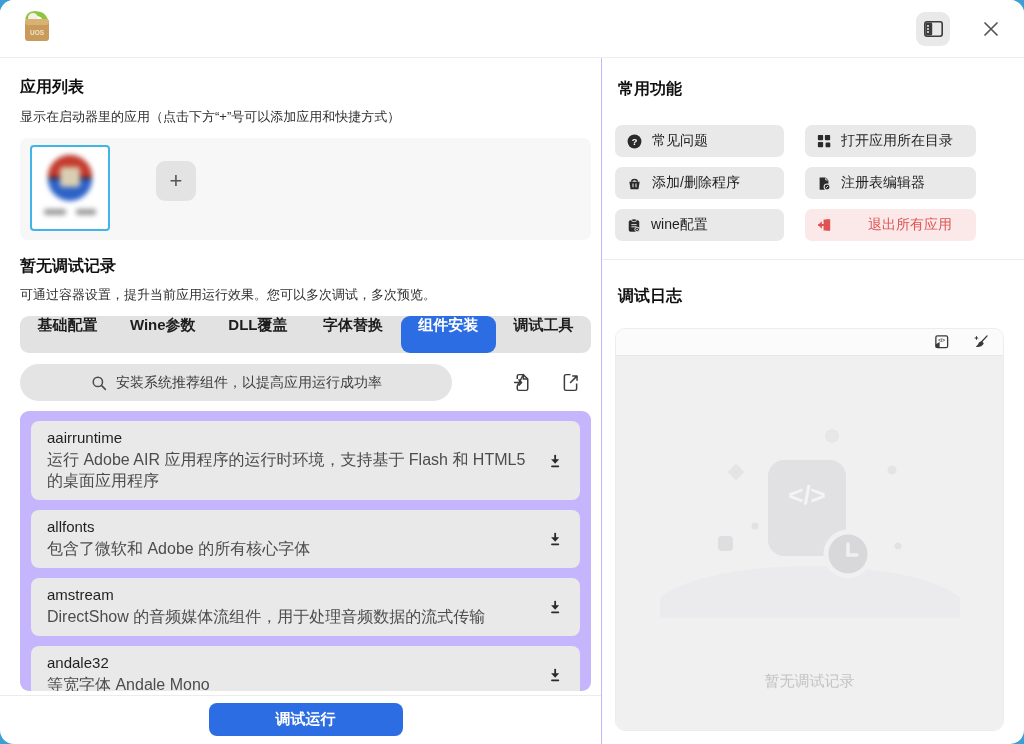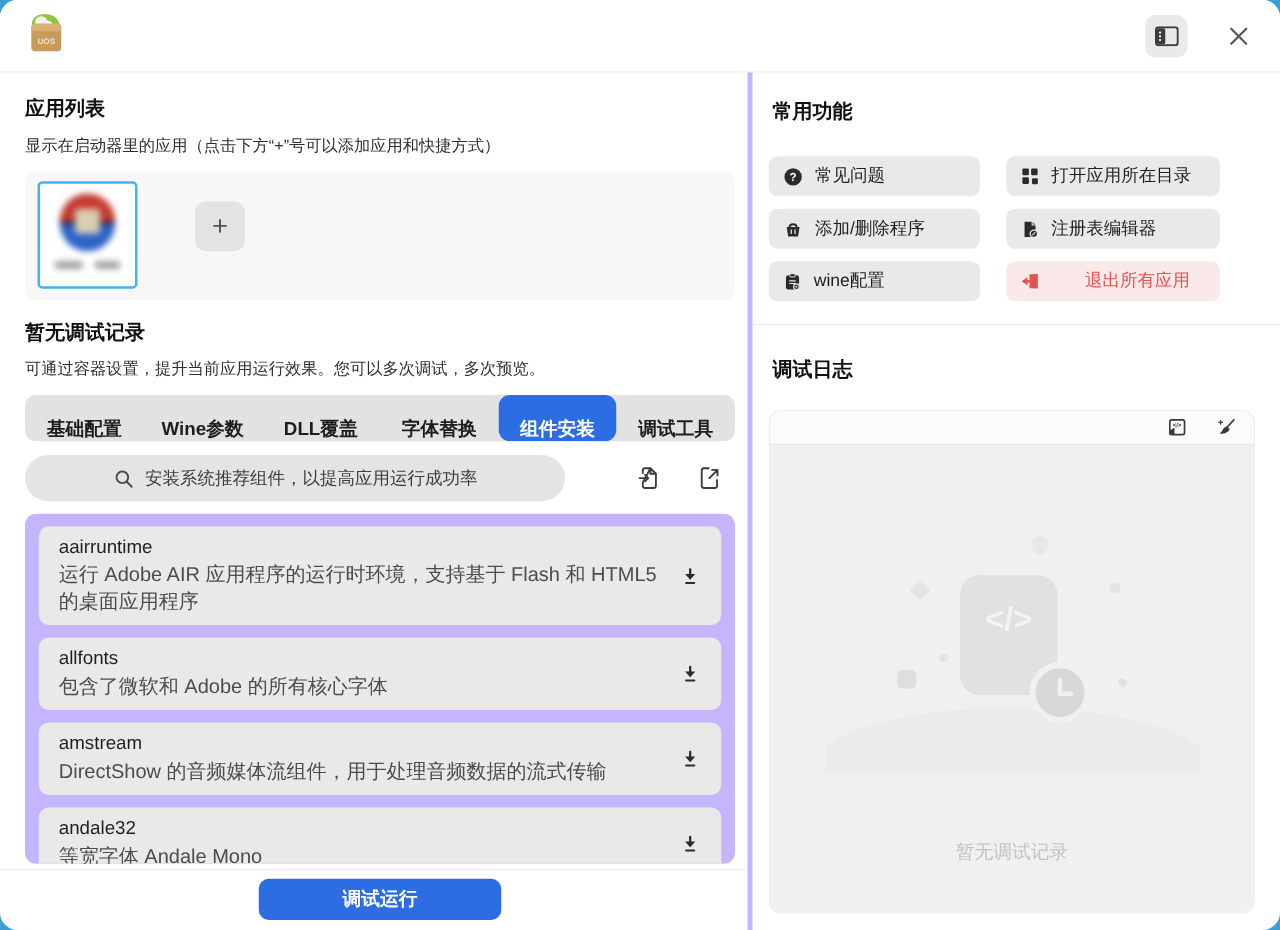--- a/index.html
+++ b/index.html
@@ -25,21 +25,21 @@
     display:flex;align-items:center;justify-content:center;margin-right:28px;cursor:pointer;
   }
   .close-btn{
     width:26px;height:26px;display:flex;align-items:center;justify-content:center;
     color:#555;cursor:pointer;margin-right:4px;
   }
   
   .main{flex:1;display:flex;min-height:0;}
   .left-col{
     width:602px;flex:0 0 602px;box-sizing:border-box;
-    border-right:4px solid #c4b5fd;
+    border-right:1px solid #c4b5fd;
     padding:0 10px 0 20px;display:flex;flex-direction:column;
   }
   .right-col{flex:1;display:flex;flex-direction:column;box-sizing:border-box;padding:0 20px 0 13px;min-height:0;}
   .section-title{font-size:16px;font-weight:bold;color:#101010;margin:0;}
   .section-desc{font-size:13px;color:#2f2f2f;margin:0;}
   
   .left-col .section-title.first{margin-top:19px;}
   .left-col .section-desc{margin-top:10px;}
   .app-strip{
     margin-top:12px;height:102px;background:#f7f7f8;border-radius:8px;
@@ -55,21 +55,21 @@
     display:flex;align-items:center;justify-content:center;
     font-size:22px;color:#555;cursor:pointer;line-height:1;
   }
   
   .title-debug{margin-top:16px;}
   .tabbar{
     margin-top:12px;height:37px;background:#e2e2e3;border-radius:9px;
     display:flex;overflow:hidden;
   }
   .tab{
-    flex:1;display:flex;align-items:flex-end;justify-content:center;
+    flex:1;display:flex;align-items:flex-start;justify-content:center;
     font-size:15px;font-weight:bold;color:#1d1d1d;cursor:pointer;border-radius:9px;
   }
   .tab.active{background:#2d6de3;color:#fff;}
   .search-row{margin-top:11px;display:flex;align-items:center;}
   .search-pill{
     width:432px;height:37px;background:#e4e4e5;border-radius:19px;
     display:flex;align-items:center;justify-content:center;gap:8px;color:#4a4a4a;cursor:pointer;
   }
   .search-pill span{font-size:14px;color:#3d3d3d;}
   .file-icon-btn{color:#3c3c3c;cursor:pointer;display:flex;margin-left:auto;}

